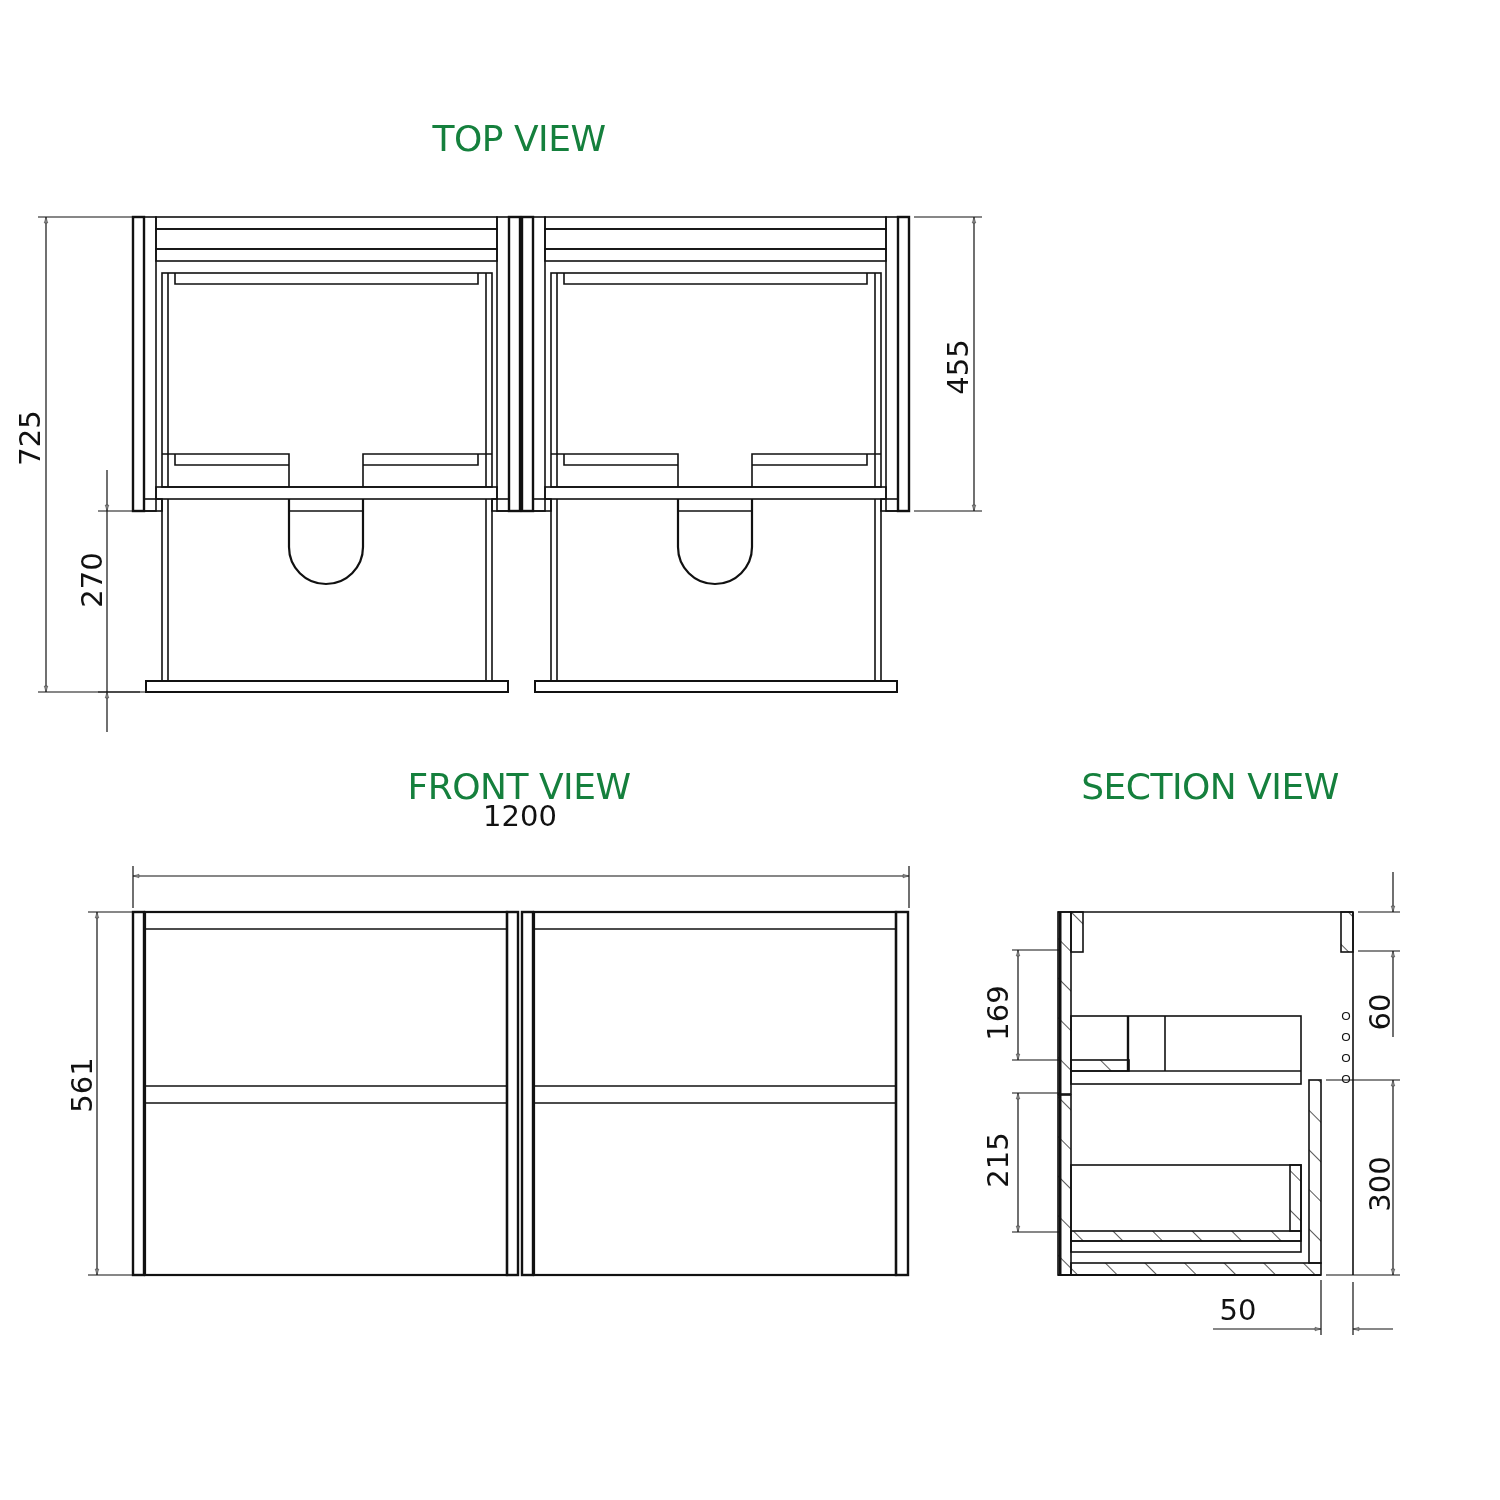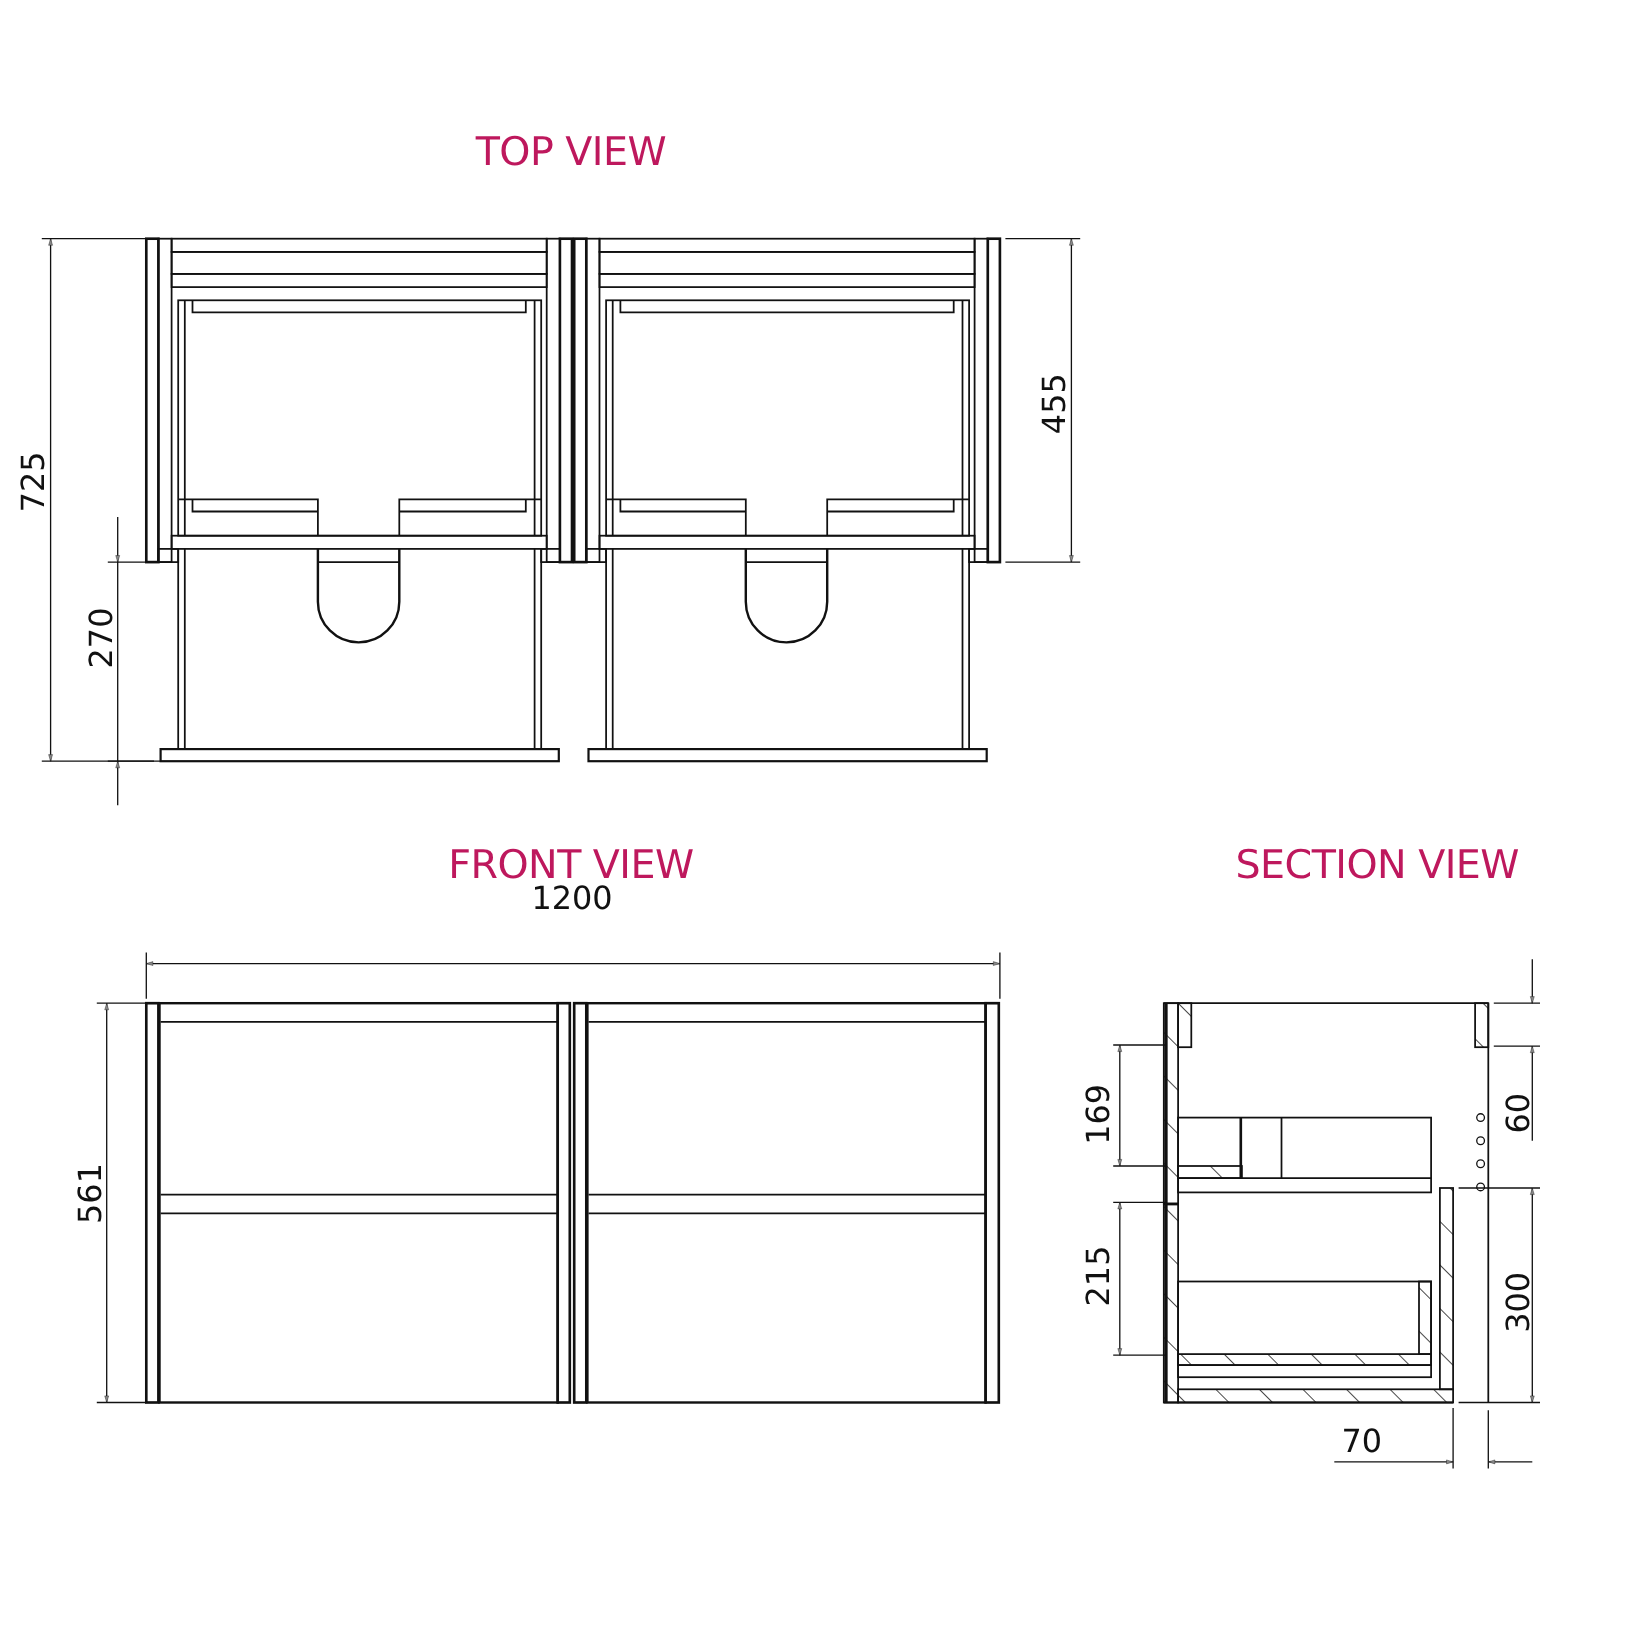--- a/index.html
+++ b/index.html
@@ -1,39 +1,39 @@
 <!DOCTYPE html>
 <html><head>
 <meta charset="utf-8">
 <style>
   html,body{margin:0;padding:0;background:#ffffff;}
   body{width:1500px;height:1500px;position:relative;overflow:hidden;font-family:"DejaVu Sans",sans-serif;}
   svg{position:absolute;left:0;top:0;}
-  .title{position:absolute;font-family:"DejaVu Sans",sans-serif;font-size:36px;color:#be185d;letter-spacing:-0.5px;white-space:nowrap;transform:translateX(-50%);text-align:right;}
+  .title{position:absolute;font-family:"DejaVu Sans",sans-serif;font-size:36px;color:#15803d;letter-spacing:-0.5px;white-space:nowrap;transform:translateX(-50%);text-align:right;}
   .dim{position:absolute;font-family:"DejaVu Sans",sans-serif;font-size:29px;color:#111;white-space:nowrap;}
   .dim.v{transform:translate(-50%,-50%) rotate(-90deg);}
   .dim.h{transform:translate(-50%,-50%);}
 </style>
 </head>
 <body>
 
 <div class="title" style="left:519px;top:118px;">TOP VIEW</div>
 <div class="title" style="left:519px;top:766px;">FRONT VIEW</div>
-<div class="title" style="left:1252px;top:766px;">SECTION VIEW</div>
+<div class="title" style="left:1210px;top:766px;">SECTION VIEW</div>
 
 <div class="dim v" style="left:30px;top:438px;">725</div>
 <div class="dim v" style="left:958px;top:367px;">455</div>
 <div class="dim v" style="left:92px;top:580px;">270</div>
 <div class="dim h" style="left:520px;top:816px;">1200</div>
 <div class="dim v" style="left:82px;top:1085px;">561</div>
 <div class="dim v" style="left:998px;top:1013px;">169</div>
 <div class="dim v" style="left:998px;top:1160px;">215</div>
 <div class="dim v" style="left:1380px;top:1012px;">60</div>
 <div class="dim v" style="left:1380px;top:1184px;">300</div>
-<div class="dim h" style="left:1238px;top:1310px;">70</div>
+<div class="dim h" style="left:1238px;top:1310px;">50</div>
 
 <svg width="1500" height="1500" viewBox="0 0 1500 1500">
   <defs>
     <marker id="arr" viewBox="0 0 10 10" refX="10" refY="5" markerWidth="14" markerHeight="6" orient="auto-start-reverse" markerUnits="userSpaceOnUse">
       <path d="M0,2 L10,5 L0,8 Z" fill="#888" stroke="#111" stroke-width="0.6"></path>
     </marker>
     <pattern id="hatch" patternUnits="userSpaceOnUse" width="28" height="28" patternTransform="rotate(-45)">
       <line x1="0" y1="0" x2="0" y2="28" stroke="#111" stroke-width="1.4"></line>
     </pattern>
   </defs>

